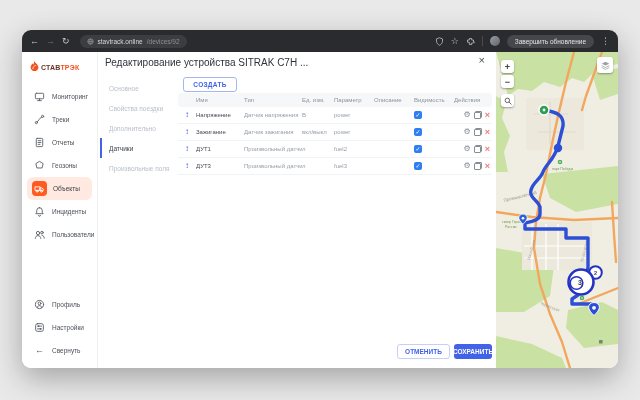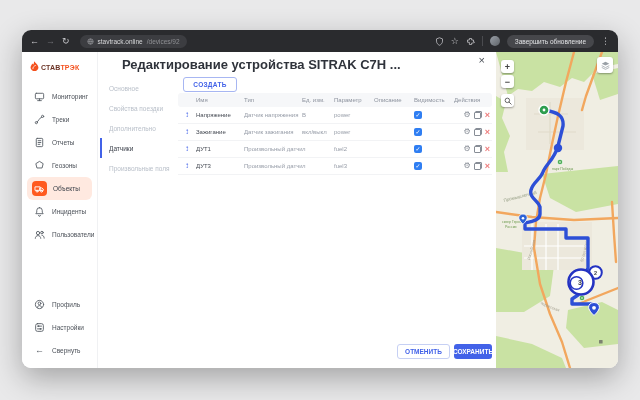--- a/index.html
+++ b/index.html
@@ -32,21 +32,21 @@
   .nav-item .ic{width:13px;height:13px;display:flex;align-items:center;justify-content:center;color:#5a6068;flex:none}
   .nav-item .ic svg{width:11px;height:11px}
   .nav-item.active{margin:0 5px 0 5px;padding-left:5px;background:#ffe9e0;border-radius:6px}
   .nav-item.active .ic{width:15px;height:15px;background:#ff5a1f;border-radius:4px;color:#fff}
   .nav-item.active .lbl{color:#3b4049}
   .sb-footer{margin-top:auto;padding-bottom:6px}
   .collapse-ar{font-size:9px;color:#5a6068;line-height:1}
 
   
   .modal{flex:1;position:relative;background:#fff;min-width:0}
-  .modal-title{position:absolute;left:24px;top:5px;font-size:13px;font-weight:bold;color:#2f333b;white-space:nowrap}
+  .modal-title{position:absolute;left:7px;top:5px;font-size:10px;font-weight:normal;color:#2f333b;white-space:nowrap}
   .modal-close{position:absolute;right:11px;top:2px;font-size:11px;color:#4a4f57;cursor:pointer}
   .tabs{position:absolute;left:2px;top:26px;width:76px}
   .tab{height:20px;display:flex;align-items:center;padding-left:7px;font-size:6.5px;color:#bac0ca;border-left:2px solid transparent;cursor:pointer;white-space:nowrap}
   .tab.active{color:#3d424c;border-left-color:#4262e8}
   .create-btn{position:absolute;left:85px;top:25px;width:54px;height:15px;border:1px solid #a7b6f2;border-radius:3px;background:#fff;color:#4262e8;font-size:6.5px;font-weight:bold;display:flex;align-items:center;justify-content:center;letter-spacing:.3px;cursor:pointer}
 
   .table{position:absolute;left:80px;top:41px;width:314px}
   .thead,.trow{display:grid;grid-template-columns:18px 48px 58px 32px 40px 40px 40px 38px;align-items:center}
   .thead{height:14px;background:#f6f7f9;border-radius:3px;font-size:6px;color:#8d939e}
   .trow{height:17px;border-bottom:1px solid #f2f3f5;font-size:6px;color:#464b54}

